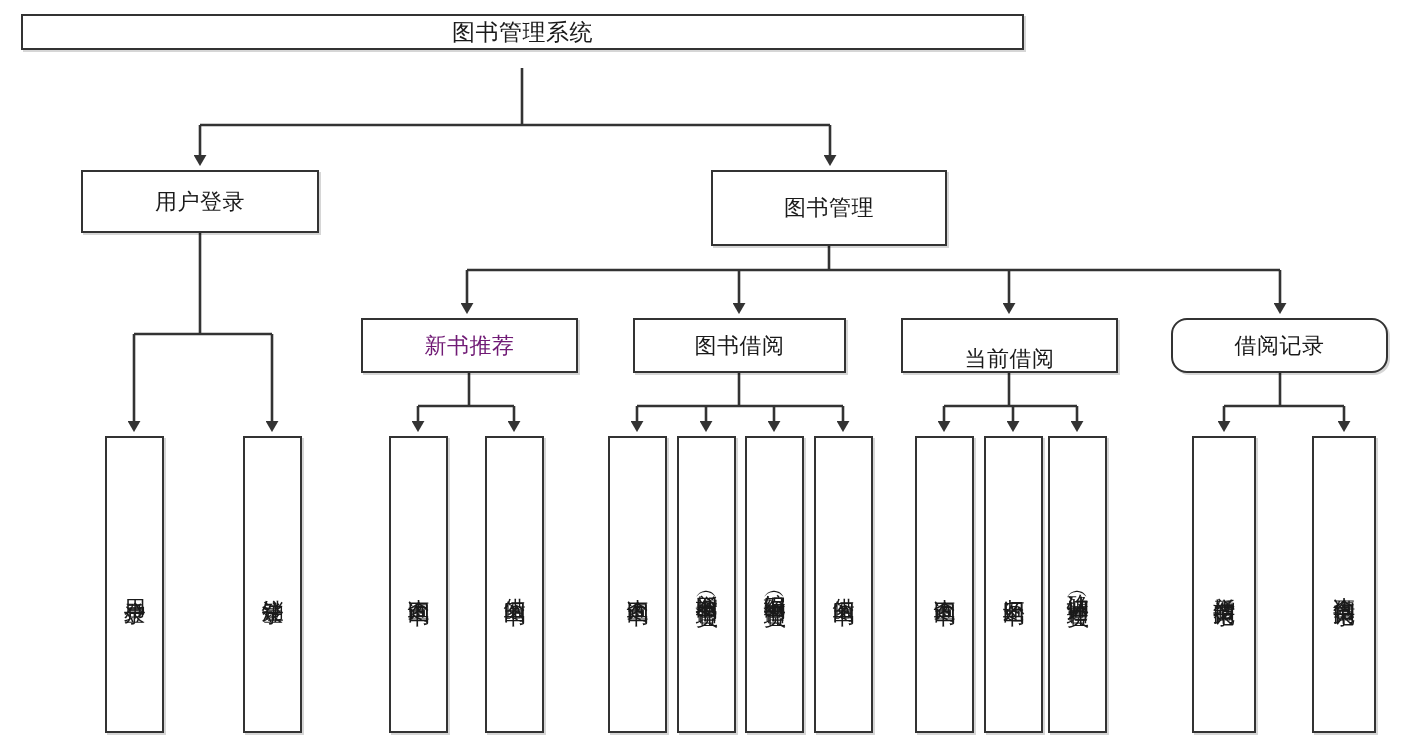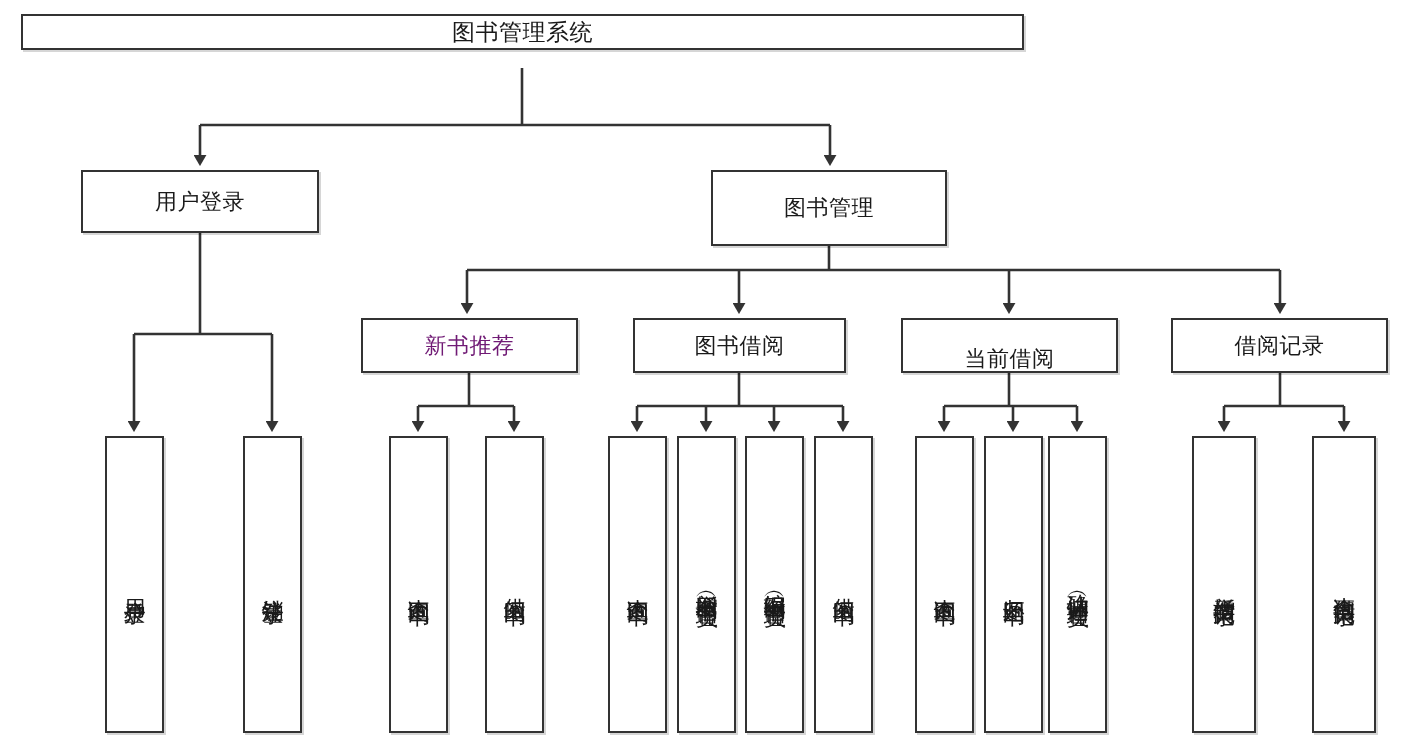--- a/index.html
+++ b/index.html
@@ -129,21 +129,21 @@
 
   <div class="node" style="left: 361px; top: 318px; width: 217px; height: 55px; border-color: rgb(51, 51, 51);">
     <span class="node-label" style="color: #701a75;">新书推荐</span>
   </div>
   <div class="node" style="left: 633px; top: 318px; width: 213px; height: 55px; border-color: rgb(51, 51, 51); justify-content: center;">
     <span class="node-label" style="color: rgb(26, 26, 26);">图书借阅</span>
   </div>
   <div class="node" style="left: 901px; top: 318px; width: 217px; height: 55px; border-color: rgb(51, 51, 51); align-items: flex-end;">
     <span class="node-label" style="color: rgb(26, 26, 26);">当前借阅</span>
   </div>
-  <div class="node" style="left: 1171px; top: 318px; width: 217px; height: 55px; border-color: rgb(51, 51, 51);">
+  <div class="node" style="left: 1171px; top: 318px; width: 217px; height: 55px; border-color: rgb(51, 51, 51); border-radius: 16px;">
     <span class="node-label" style="color: rgb(26, 26, 26);">借阅记录</span>
   </div>
 
   <div class="node vertical" style="left: 105px; top: 436px; width: 59px; height: 297px; border-color: rgb(51, 51, 51);">
     <span class="node-label" style="color: rgb(26, 26, 26);">用户登录</span>
   </div>
   <div class="node vertical" style="left: 243px; top: 436px; width: 59px; height: 297px; border-color: rgb(51, 51, 51);">
     <span class="node-label" style="color: rgb(26, 26, 26);">注销登录</span>
   </div>
   <div class="node vertical" style="left: 389px; top: 436px; width: 59px; height: 297px; border-color: rgb(51, 51, 51);">

